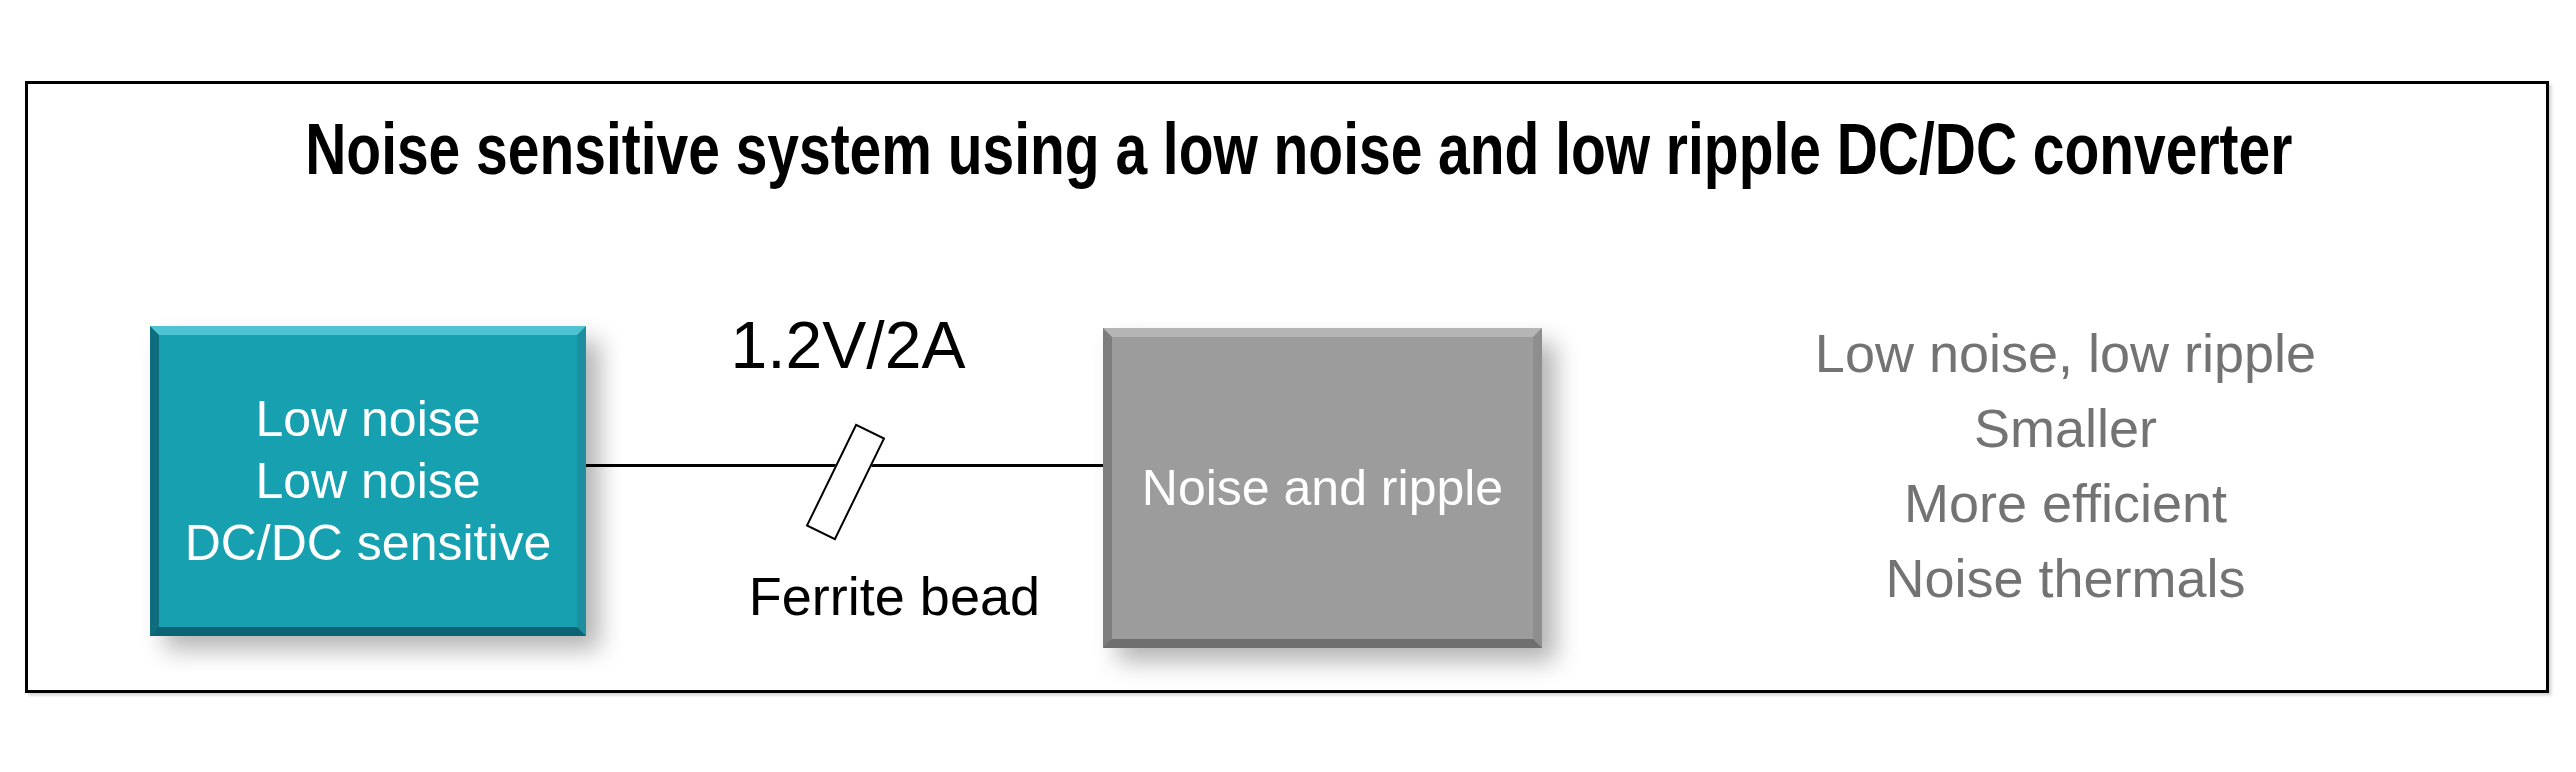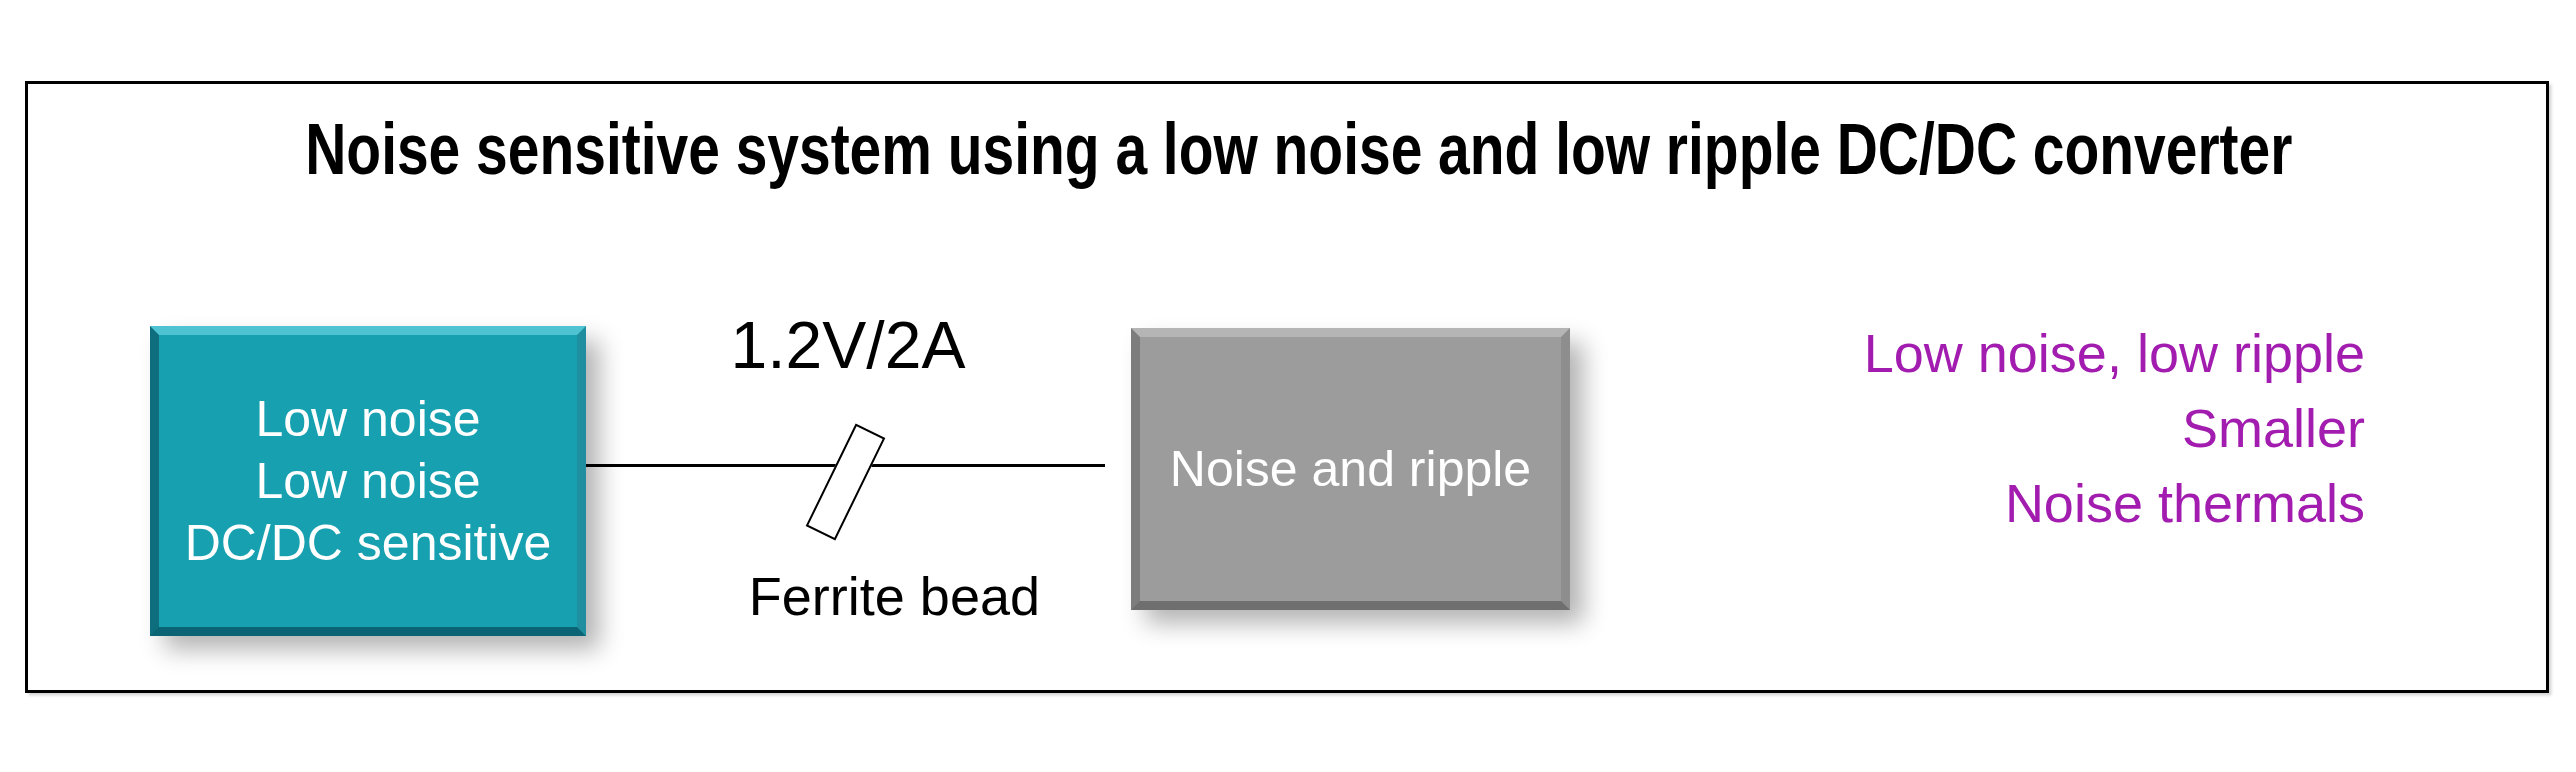--- a/index.html
+++ b/index.html
@@ -52,26 +52,25 @@
   .box-converter {
     left: 150px; top: 326px;
     width: 436px; height: 310px;
     background: #17a1b0;
     border: 9.7px solid;
     border-color: #4fc3d1 #1f8fa0 #0b6473 #0f6e7d;
     box-shadow: 13.5px 13.5px 23px rgba(0,0,0,0.30);
   }
   .box-device {
     left: 1103px; top: 328px;
-    width: 439px; height: 282px;
+    width: 439px; height: 320px;
     background: #9c9c9c;
     border: 9.7px solid;
     border-color: #b5b5b5 #8e8e8e #6f6f6f #7d7d7d;
     box-shadow: 13.5px 13.5px 23px rgba(0,0,0,0.30);
-    margin-left: 28px;
   }
   .wire {
     position: absolute;
     left: 584px; top: 464px;
     width: 521px; height: 2.9px;
     background: #000000;
   }
   .bead {
     position: absolute;
     left: 829px; top: 425px;
@@ -98,24 +97,24 @@
     text-align: right;
     font-size: 54px;
     line-height: 54px;
     color: #000000;
     white-space: nowrap;
   }
   .benefits {
     position: absolute;
     left: 1766px; top: 316px;
     width: 599px;
-    text-align: right;
+    text-align: center;
     font-size: 54px;
     line-height: 75px;
-    color: #a21caf;
+    color: #737373;
     white-space: nowrap;
   }
 </style>
 </head>
 <body>
 
 <div class="canvas">
 
   <div class="frame"></div>
 
@@ -137,17 +136,18 @@
 
   <div class="bead"></div>
 
   <div class="wire-label">1.2V/2A</div>
 
   <div class="bead-label">Ferrite bead</div>
 
   <div class="benefits">
     <div>Low noise, low ripple</div>
     <div>Smaller</div>
+    <div>More efficient</div>
     <div>Noise thermals</div>
   </div>
 
 </div>
 
 
 </body></html>

